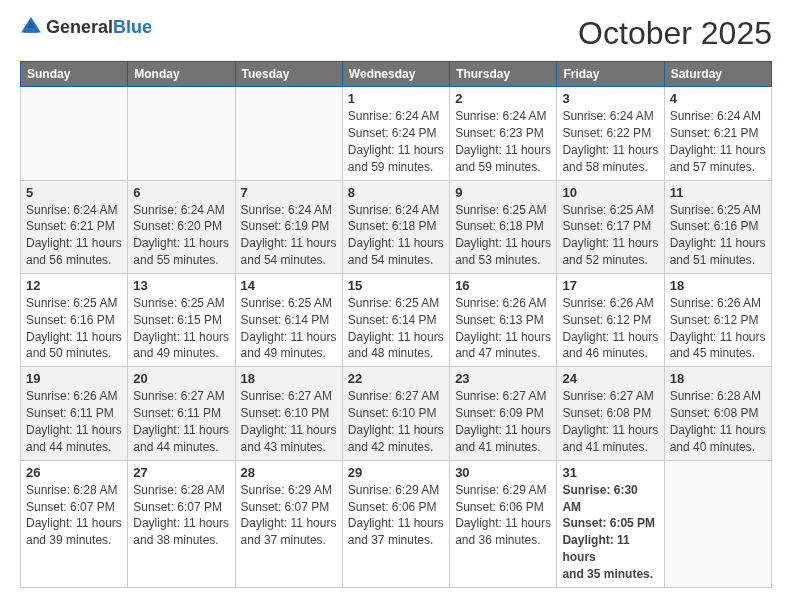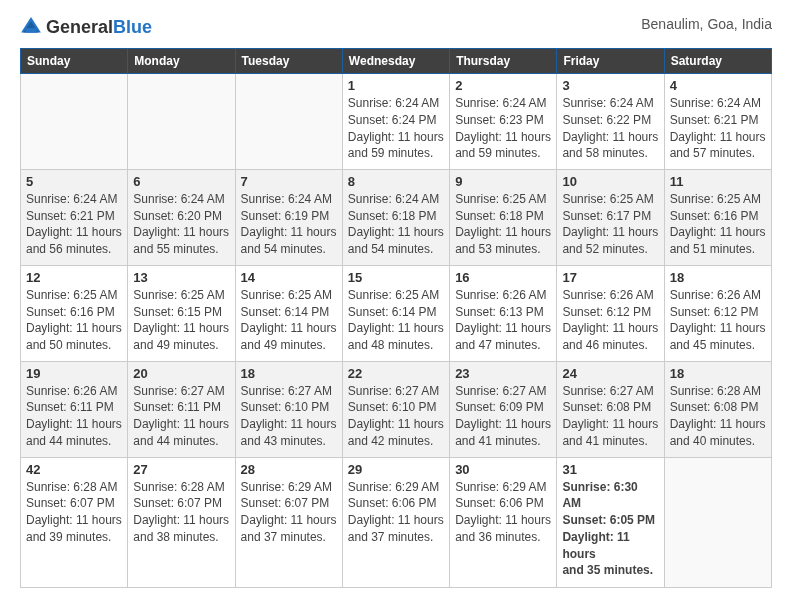--- a/index.html
+++ b/index.html
@@ -58,21 +58,21 @@
       color: #555;
     }
     .calendar {
       flex: 1;
       border: 1px solid #ccc;
       border-collapse: collapse;
       width: 100%;
       table-layout: fixed;
     }
     .calendar th {
-      background-color: #404040;
+      background-color: #737373;
       color: #fff;
       font-size: 12px;
       font-weight: bold;
       padding: 5px 6px;
       text-align: left;
       border: 1px solid #1a5ea0;
     }
     .calendar td {
       border: 1px solid #ccc;
       vertical-align: top;
@@ -115,21 +115,21 @@
         <polygon points="20,10 34,30 6,30" fill="#1a5ea0"></polygon>
         <rect x="10" y="22" width="20" height="8" fill="#2575c4"></rect>
       </svg>
       <div>
         <div>
           <span class="logo-text-general">General</span><span class="logo-text-blue">Blue</span>
         </div>
       </div>
     </div>
     <div class="title-area">
-      <div class="location">Benaulim, Goa, India</div>
+      <div class="month-title">October 2025</div>
     </div>
   </div>
 
   <table class="calendar">
     <thead>
       <tr>
       <th>Sunday</th>
           <th>Monday</th>
           <th>Tuesday</th>
           <th>Wednesday</th>
@@ -320,21 +320,21 @@
           <td>
             <span class="day-number">18</span>
             <div class="day-info" style="white-space: pre-line;">Sunrise: 6:28 AM
 Sunset: 6:08 PM
 Daylight: 11 hours
 and 40 minutes.</div>
           </td>
         </tr>
         <tr>
           <td>
-            <span class="day-number">42</span>
+            <span class="day-number">26</span>
             <div class="day-info" style="white-space: pre-line;">Sunrise: 6:28 AM
 Sunset: 6:07 PM
 Daylight: 11 hours
 and 39 minutes.</div>
           </td>
           <td>
             <span class="day-number">27</span>
             <div class="day-info" style="white-space: pre-line;">Sunrise: 6:28 AM
 Sunset: 6:07 PM
 Daylight: 11 hours

